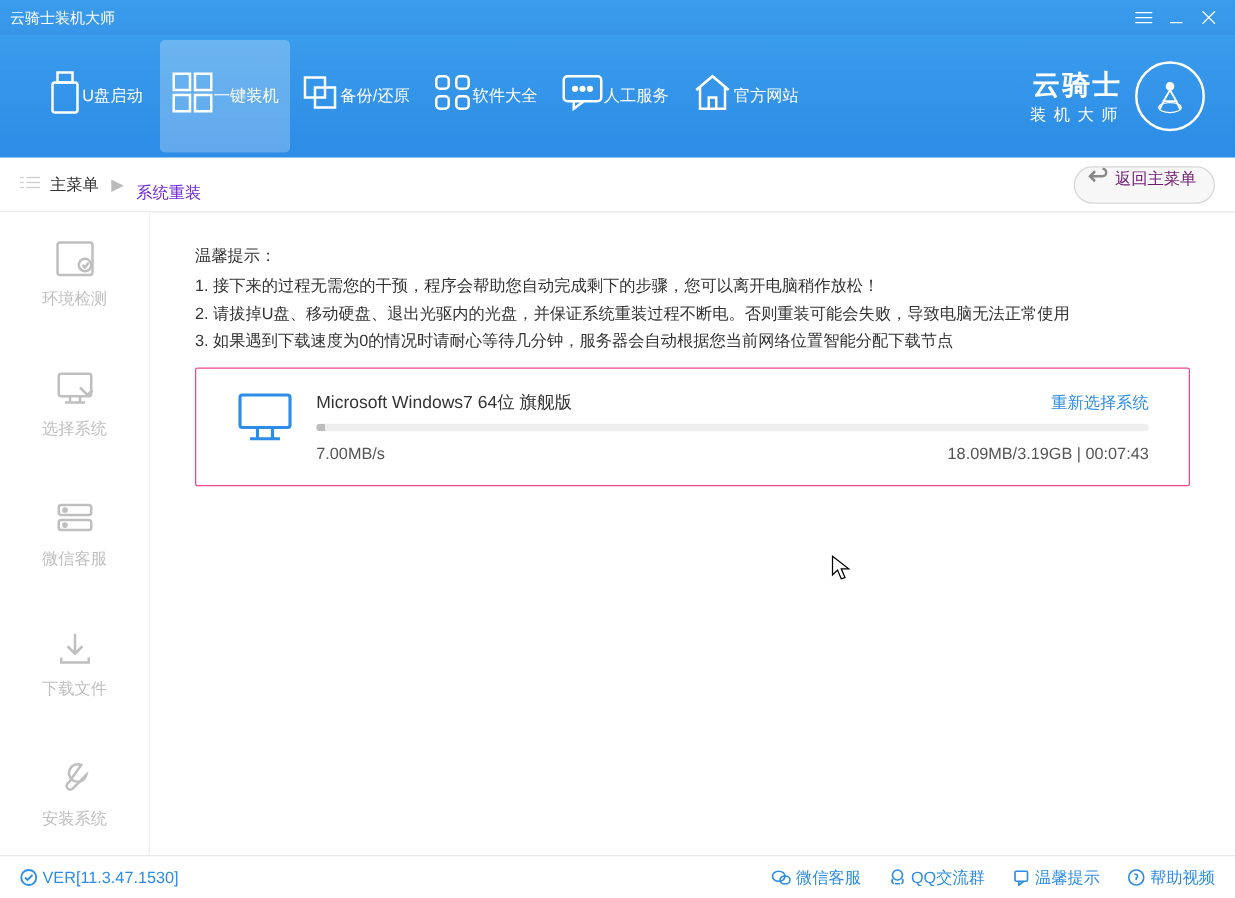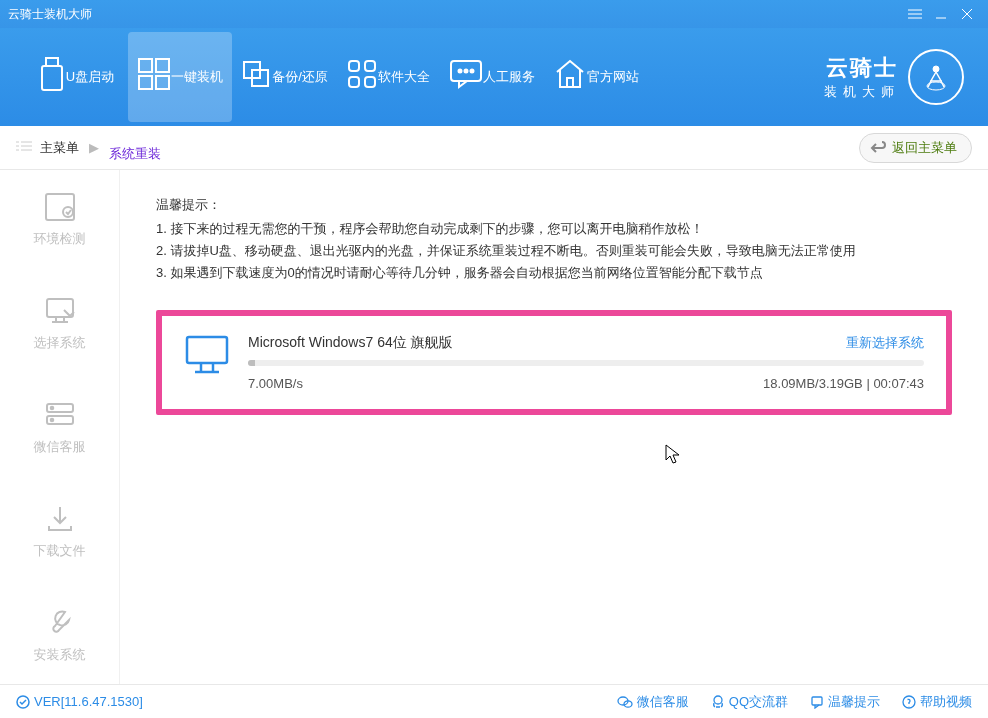--- a/index.html
+++ b/index.html
@@ -23,38 +23,38 @@
 .brand-text .b2 { font-size: 13px; letter-spacing: 6px; }
 .brand-seal { width: 56px; height: 56px; border: 2px solid #fff; border-radius: 50%; display: flex; align-items: center; justify-content: center; }
 
 
 .crumb-row { height: 44px; border-bottom: 1px solid #e8e8e8; display: flex; align-items: center; padding: 0 16px; }
 .crumb-left { display: flex; align-items: center; font-size: 13px; color: #666; }
 .crumb-left .listicon { margin-right: 8px; color: #bbb; }
 .crumb-left .sep { margin: 0 10px; color: #bbb; }
 .crumb-left .crumb-main { color: #333; }
 .crumb-left .crumb-sub { color: #6d28d9; margin-top: 13px; }
-.back-btn { margin-left: auto; height: 30px; padding: 0 14px 0 10px; border: 1px solid #d8d8d8; border-radius: 15px; background: #f7f7f7; display: flex; align-items: center; font-size: 13px; color: #4d7c0f; cursor: pointer; }
+.back-btn { margin-left: auto; height: 30px; padding: 0 14px 0 10px; border: 1px solid #d8d8d8; border-radius: 15px; background: #f7f7f7; display: flex; align-items: flex-start; font-size: 13px; color: #701a75; cursor: pointer; }
 .back-btn svg { margin-right: 6px; }
 
 
 .body { display: flex; height: calc(718px - 28px - 98px - 44px - 34px); }
 
 
 .sidebar { width: 120px; background: #fff; border-right: 1px solid #f0f0f0; padding-top: 20px; }
 .step { display: flex; flex-direction: column; align-items: center; color: #bfbfbf; font-size: 13px; margin-bottom: 46px; }
 .step .sicon { height: 34px; display: flex; align-items: center; justify-content: center; margin-bottom: 6px; }
 .step .sicon svg { stroke: #bfbfbf; fill: none; stroke-width: 2; }
 
 
 .main { flex: 1; padding: 24px 36px; }
-.tips { font-size: 13px; color: #333; line-height: 22px; margin-bottom: 26px; }
+.tips { font-size: 13px; color: #333; line-height: 22px; margin-bottom: 10px; }
 .tips .tip-title { margin-bottom: 2px; }
 
-.download-card { border: 6px solid #ec4899; border-radius: 2px; padding: 18px 22px; display: flex; align-items: flex-start; }
+.download-card { border: 1px solid #ec4899; border-radius: 2px; padding: 18px 32px; display: flex; align-items: flex-start; }
 .dl-icon { width: 46px; height: 42px; margin-right: 18px; display: flex; align-items: center; justify-content: center; }
 .dl-body { flex: 1; }
 .dl-head { display: flex; align-items: center; }
 .dl-name { font-size: 14px; color: #333; }
 .dl-reselect { margin-left: auto; font-size: 13px; color: #2c8ce6; cursor: pointer; }
 .progress { height: 6px; background: #eee; border-radius: 3px; margin: 8px 0 10px; position: relative; overflow: hidden; }
 .progress .bar { height: 100%; background: #bdbdbd; width: 1%; }
 .dl-stats { display: flex; font-size: 13px; color: #555; }
 .dl-speed { }
 .dl-right { margin-left: auto; }
@@ -276,21 +276,21 @@
     </div>
   </div>
 </div>
 
 <div class="footer">
   <div class="ver">
     <svg width="14" height="14" viewBox="0 0 14 14" stroke="#2c8ce6" fill="none" stroke-width="1.5">
         <circle cx="7" cy="7" r="6"></circle>
         <path d="M4 7 L6 9 L10 5"></path>
       </svg>
-    <span>VER[11.6.47.1530]</span>
+    <span>VER[11.3.47.1530]</span>
   </div>
   <div class="links">
     <div class="flink">
       <svg width="16" height="14" viewBox="0 0 16 14" stroke-width="1.3">
           <ellipse cx="6" cy="6" rx="5" ry="4"></ellipse>
           <ellipse cx="11" cy="9" rx="4" ry="3.2"></ellipse>
         </svg>
       <span>微信客服</span>
     </div>
     <div class="flink">

